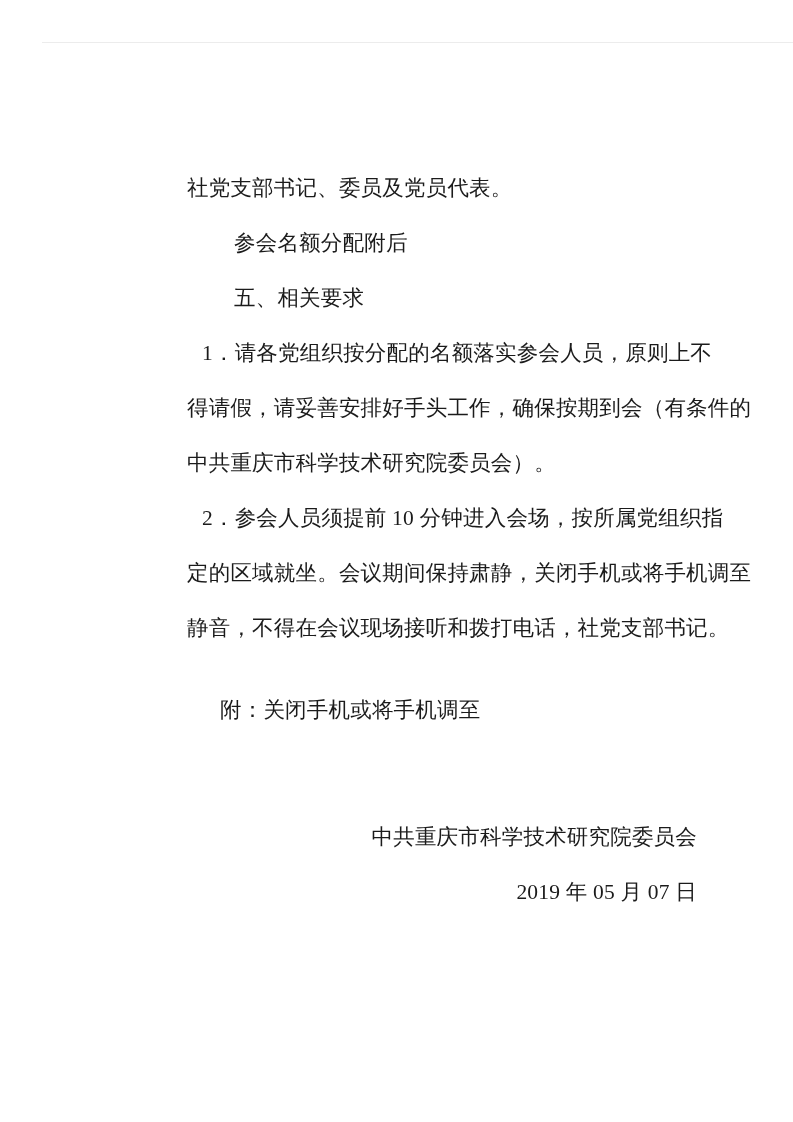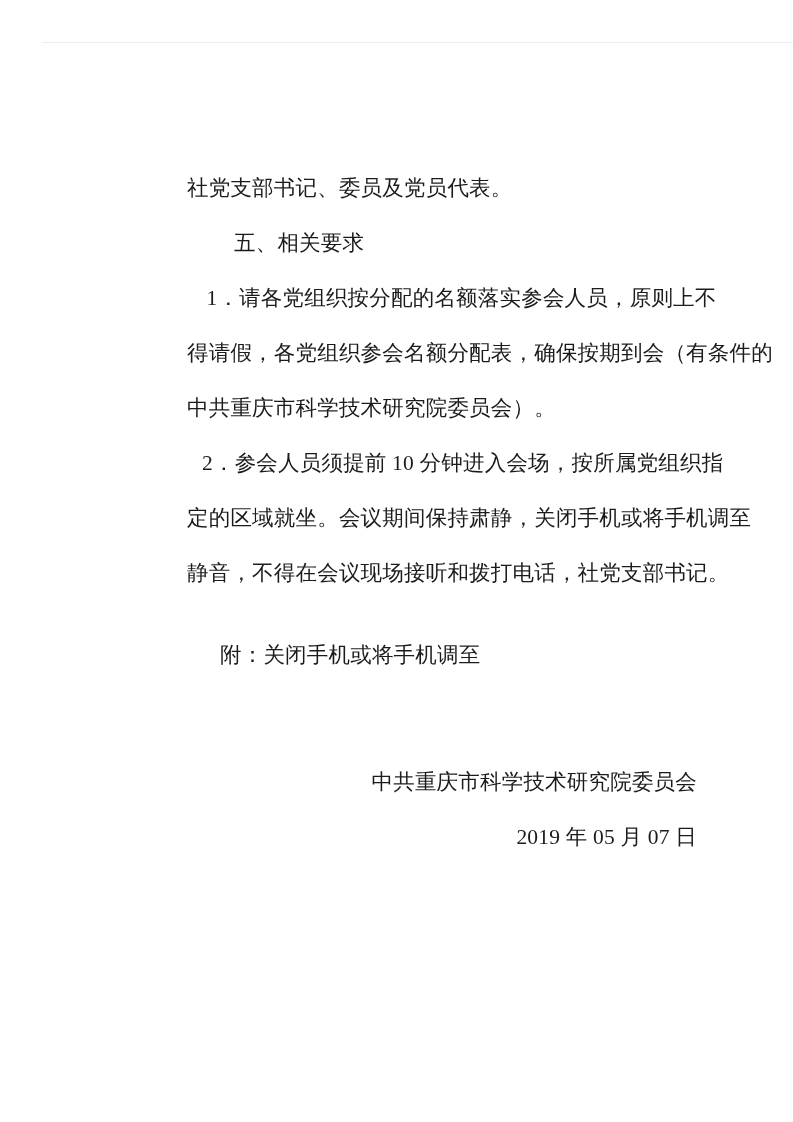--- a/index.html
+++ b/index.html
@@ -25,21 +25,21 @@
     font-size: 21.5px;
     line-height: 41px;
     color: #1b1b1b;
     letter-spacing: 0.2px;
   }
   .doc-line {
     height: 41px;
     white-space: nowrap;
   }
   .indent-2em { text-indent: 47px; }
-  .indent-num { text-indent: 15px; text-align: center; }
+  .indent-num { text-indent: 15px; }
   .attachment-line {
     margin-top: 41px;
     text-indent: 33px;
   }
   .signature-block {
     margin-top: 86px;
     width: fit-content;
     margin-left: auto;
     margin-right: 24px;
     text-align: right;
@@ -55,26 +55,27 @@
   }
 </style>
 </head>
 <body>
 
 <div class="page">
   <div class="doc-content">
 
     <div class="doc-line">社党支部书记、委员及党员代表。</div>
 
+    <div class="doc-line indent-2em">参会名额分配附后</div>
 
     <div class="doc-line indent-2em">五、相关要求</div>
 
     <div class="doc-line indent-num">1．请各党组织按分配的名额落实参会人员，原则上不</div>
 
-    <div class="doc-line">得请假，各党组织参会名额分配表，确保按期到会（有条件的</div>
+    <div class="doc-line">得请假，请妥善安排好手头工作，确保按期到会（有条件的</div>
 
     <div class="doc-line">中共重庆市科学技术研究院委员会）。</div>
 
     <div class="doc-line indent-num">2．参会人员须提前 10 分钟进入会场，按所属党组织指</div>
 
     <div class="doc-line">定的区域就坐。会议期间保持肃静，关闭手机或将手机调至</div>
 
     <div class="doc-line">静音，不得在会议现场接听和拨打电话，社党支部书记。</div>
 
     <div class="doc-line attachment-line">附：关闭手机或将手机调至</div>

